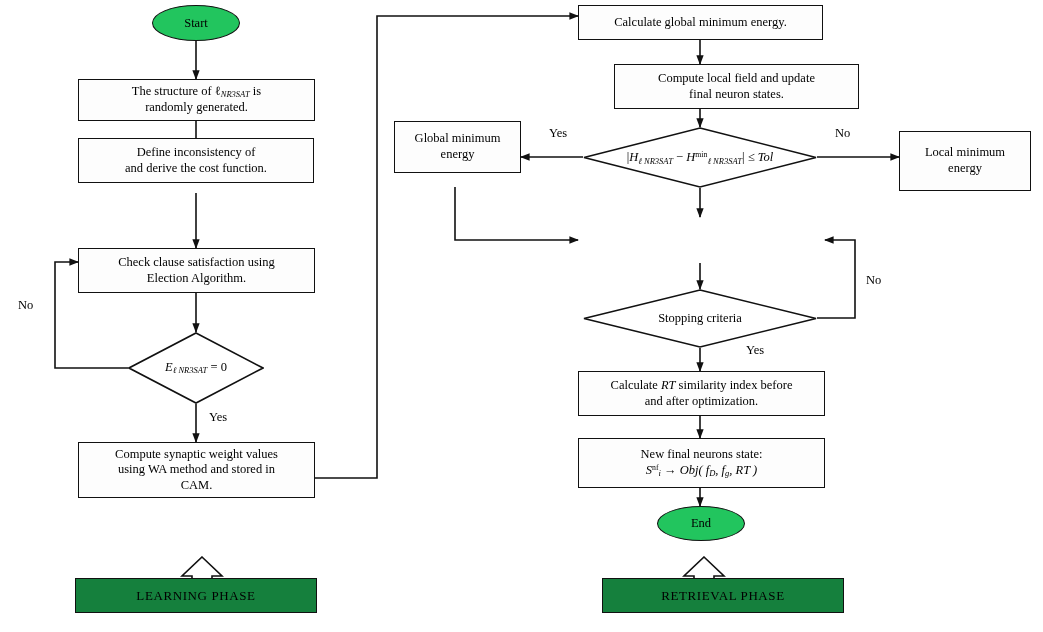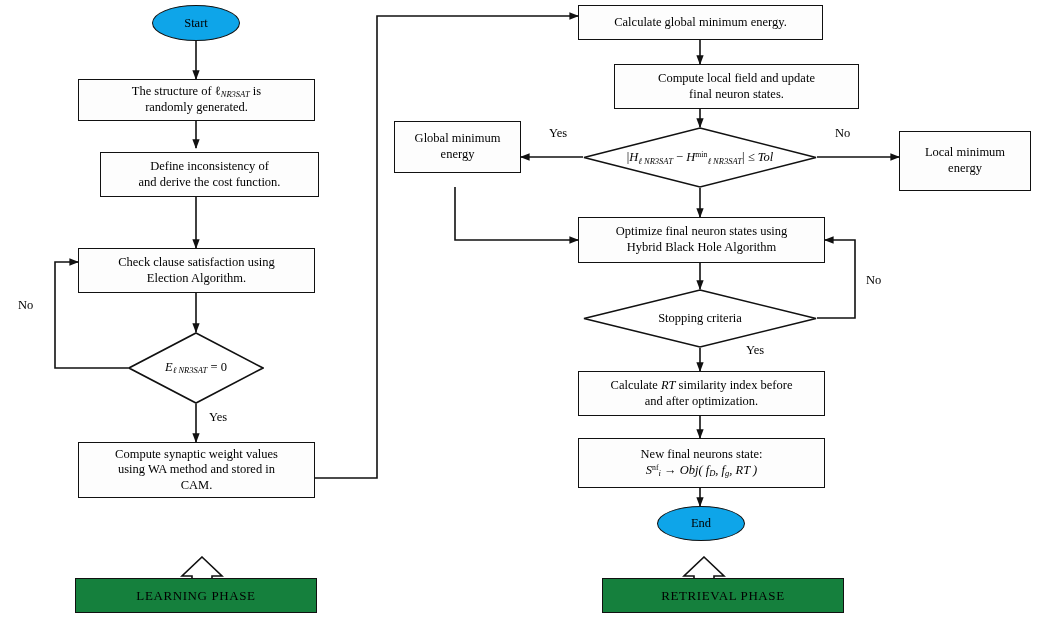--- a/index.html
+++ b/index.html
@@ -9,21 +9,21 @@
 
   .nodebox{
     position:absolute;box-sizing:border-box;
     border:1.5px solid #111;background:#fdfdfd;
     display:flex;align-items:center;justify-content:center;
     text-align:center;line-height:1.25;font-size:12.5px;
   }
   .nodebox .inner{padding:0 4px;width:100%;}
   .ellipse{
     position:absolute;box-sizing:border-box;border:1.8px solid #111;
-    border-radius:50%;background:#0ea5e9;
+    border-radius:50%;background:#22c55e;
     display:flex;align-items:center;justify-content:center;
     font-size:12.5px;
   }
   .diamond-wrap{position:absolute;}
   .diamond-label{
     position:absolute;left:0;top:0;width:100%;height:100%;
     display:flex;align-items:center;justify-content:center;
     text-align:center;font-size:12.5px;pointer-events:none;
   }
   .edgelabel{
@@ -97,21 +97,21 @@
 
   <div class="nodebox" style="left:78px;top:79px;width:237px;height:42px;">
     <div class="inner">
       <span class="mathrow">
         <span>The structure of ℓ</span><sub class="it">NR3SAT</sub><span> is</span>
       </span><br>
       <span>randomly generated.</span>
     </div>
   </div>
 
-  <div class="nodebox" style="left:78px;top:152px;width:219px;height:45px;margin-left:22px;">
+  <div class="nodebox" style="left:78px;top:138px;width:236px;height:45px;">
     <div class="inner">
       <span>Define inconsistency of</span><br>
       <span>and derive the cost function.</span>
     </div>
   </div>
 
   <div class="nodebox" style="left:78px;top:248px;width:237px;height:45px;">
     <div class="inner">
       <span>Check clause satisfaction using</span><br>
       <span>Election Algorithm.</span>
@@ -169,26 +169,20 @@
     </div>
   </div>
 
   <div class="nodebox" style="left:899px;top:131px;width:132px;height:60px;">
     <div class="inner">
       <span>Local minimum</span><br>
       <span>energy</span>
     </div>
   </div>
 
-  <div class="nodebox" style="left:578px;top:217px;width:247px;height:46px;">
-    <div class="inner">
-      <span>Optimize final neuron states using</span><br>
-      <span>Hybrid Black Hole Algorithm</span>
-    </div>
-  </div>
 
   <div class="diamond-wrap" style="left:583px;top:289px;width:234px;height:59px;">
     <svg width="234" height="59">
       <polygon points="117,1 233,29.5 117,58 1,29.5" fill="#fff" stroke="#111" stroke-width="1.6"></polygon>
     </svg>
     <div class="diamond-label">Stopping criteria</div>
   </div>
 
   <div class="nodebox" style="left:578px;top:371px;width:247px;height:45px;">
     <div class="inner">

